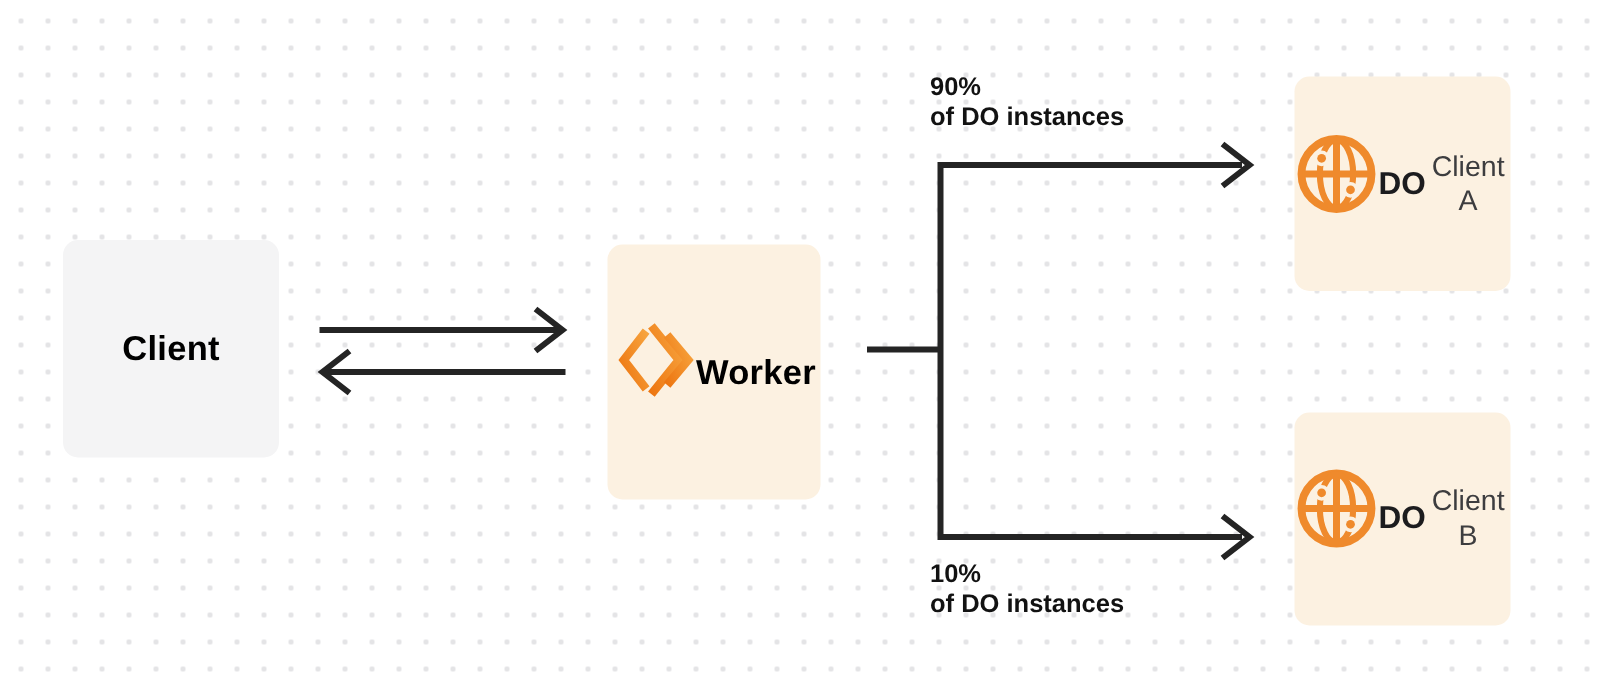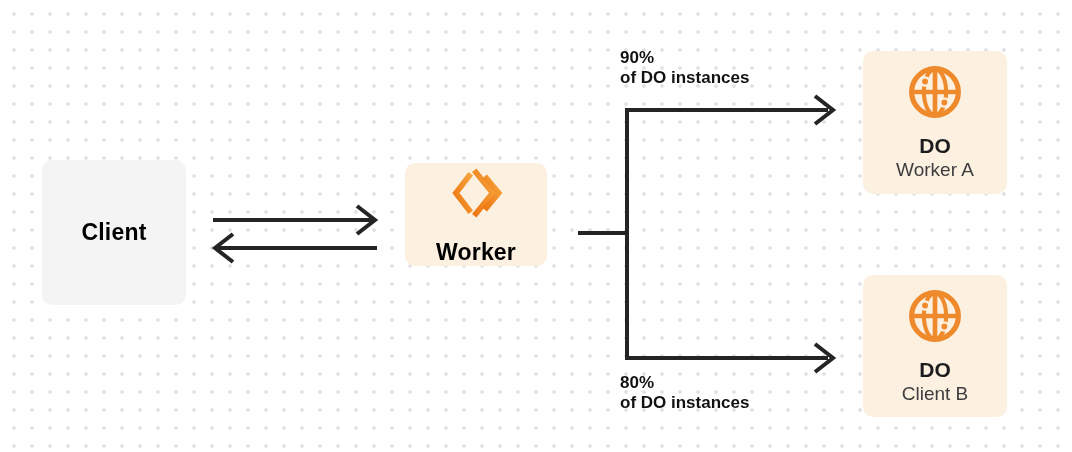--- a/index.html
+++ b/index.html
@@ -23,39 +23,39 @@
   .edges-layer path, .edges-layer polyline {
     fill: none;
     stroke: #242424;
     stroke-width: 4;
     stroke-linejoin: miter;
   }
   .node {
     position: absolute;
     border-radius: 10px;
     display: flex;
-    flex-direction: column;
+    flex-direction: row;
     align-items: center;
     justify-content: center;
     text-align: center;
   }
   .node-label {
     font-weight: 700;
     font-size: 23px;
     color: #000000;
     letter-spacing: 0.2px;
   }
   .client-node {
     left: 42px; top: 160px;
     width: 144px; height: 145px;
     background: #f4f4f5;
   }
   .worker-node {
     left: 405px; top: 163px;
-    width: 142px; height: 103px;
+    width: 142px; height: 170px;
     background: #fcf1e1;
   }
   .worker-node .icon-wrap { margin-bottom: 16px; }
   .do-node {
     width: 144px; height: 143px;
     background: #fcf1e1;
   }
   .do-node-a { left: 863px; top: 51px; position: absolute; }
   .do-node-b { left: 863px; top: 275px; position: absolute; height: 142px; }
   .do-node .icon-wrap { margin-bottom: 14px; }
@@ -143,21 +143,21 @@
           <line x1="48" y1="9" x2="48" y2="87" stroke-width="8"></line>
           <ellipse cx="48" cy="48" rx="19" ry="39" stroke-width="7"></ellipse>
         </g>
         <circle cx="31" cy="30" r="9" fill="#fcf1e1"></circle>
         <circle cx="31" cy="30" r="5" fill="#ef8a2c"></circle>
         <circle cx="64" cy="66" r="9" fill="#fcf1e1"></circle>
         <circle cx="64" cy="66" r="5" fill="#ef8a2c"></circle>
       </svg>
     </span>
     <span class="do-title">DO</span>
-    <span class="do-subtitle">Worker A</span>
+    <span class="do-subtitle">Client A</span>
   </div>
 
   <div class="node do-node do-node-b">
     <span class="icon-wrap">
       <svg width="56" height="56" viewBox="0 0 96 96" xmlns="http://www.w3.org/2000/svg">
         <g fill="none" stroke="#ef8a2c">
           <circle cx="48" cy="48" r="40" stroke-width="9"></circle>
           <line x1="9" y1="48" x2="87" y2="48" stroke-width="8"></line>
           <line x1="48" y1="9" x2="48" y2="87" stroke-width="8"></line>
           <ellipse cx="48" cy="48" rx="19" ry="39" stroke-width="7"></ellipse>
@@ -170,17 +170,17 @@
     </span>
     <span class="do-title">DO</span>
     <span class="do-subtitle">Client B</span>
   </div>
 
   <div class="split-label split-label-top">
     <div>90%</div>
     <div>of DO instances</div>
   </div>
   <div class="split-label split-label-bottom">
-    <div>80%</div>
+    <div>10%</div>
     <div>of DO instances</div>
   </div>
 
 </div>
 
 </body></html>

